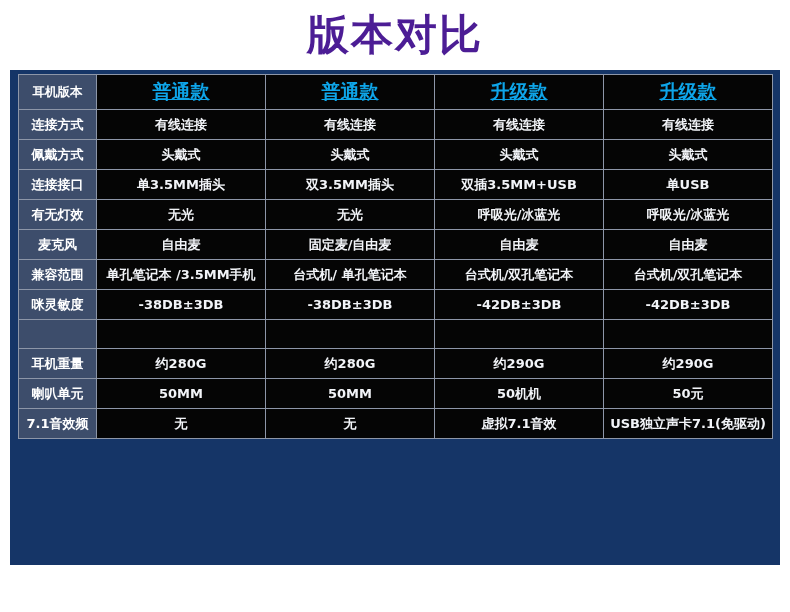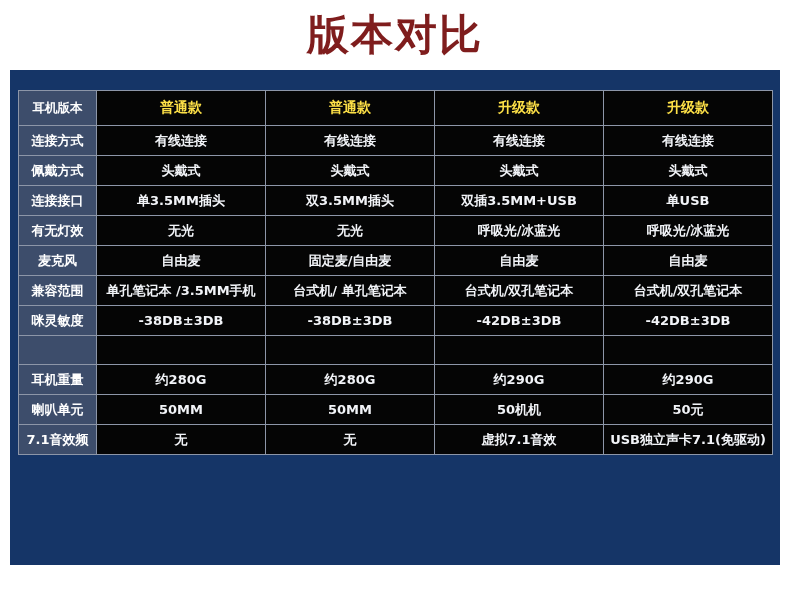--- a/index.html
+++ b/index.html
@@ -25,36 +25,36 @@
   .title-area {
     height: 70px;
     display: flex;
     align-items: center;
     justify-content: center;
     background: #ffffff;
   }
   .page-title {
     font-size: 42px;
     font-weight: bold;
-    color: #7f1d1d;
+    color: #4c1d95;
     letter-spacing: 2px;
     line-height: 1;
     font-family: "DejaVu Sans", "Liberation Sans", sans-serif;
   }
 
   
   .panel {
     position: absolute;
     left: 10px;
     top: 70px;
     width: 770px;
     height: 495px;
     background: #153567;
     box-sizing: border-box;
-    padding: 20px 8px 8px 8px;
+    padding: 4px 8px 8px 8px;
   }
   .panel-inner {
     width: 100%;
   }
 
   
   table.compare {
     width: 754px;
     border-collapse: collapse;
     table-layout: fixed;
@@ -79,24 +79,25 @@
 
   table.compare td.label {
     background: #3d4d6b;
     color: #ffffff;
     font-size: 13px;
     font-weight: bold;
     border-color: #8d96a8;
   }
 
   table.compare tr.header-row td.head-val {
-    color: #fde047;
-    font-size: 14px;
+    color: #0ea5e9;
+    font-size: 19px;
     font-weight: bold;
     height: 34px;
+    text-decoration: underline;
   }
   table.compare tr.header-row td.label {
     height: 34px;
     font-size: 12.5px;
   }
 
   table.compare tr.blank-row td {
     height: 28px;
   }
 

